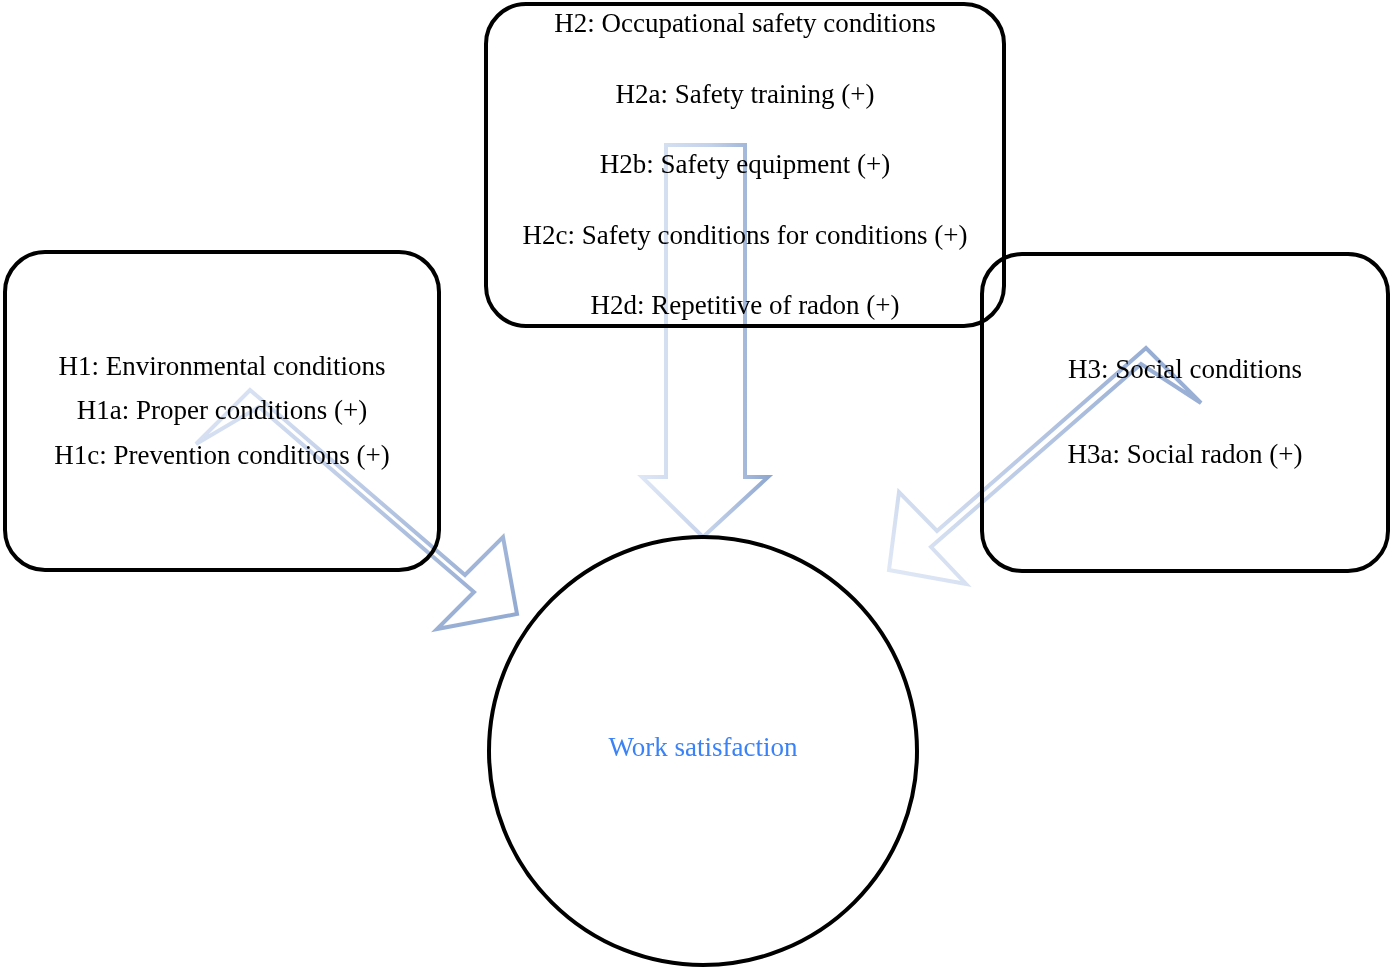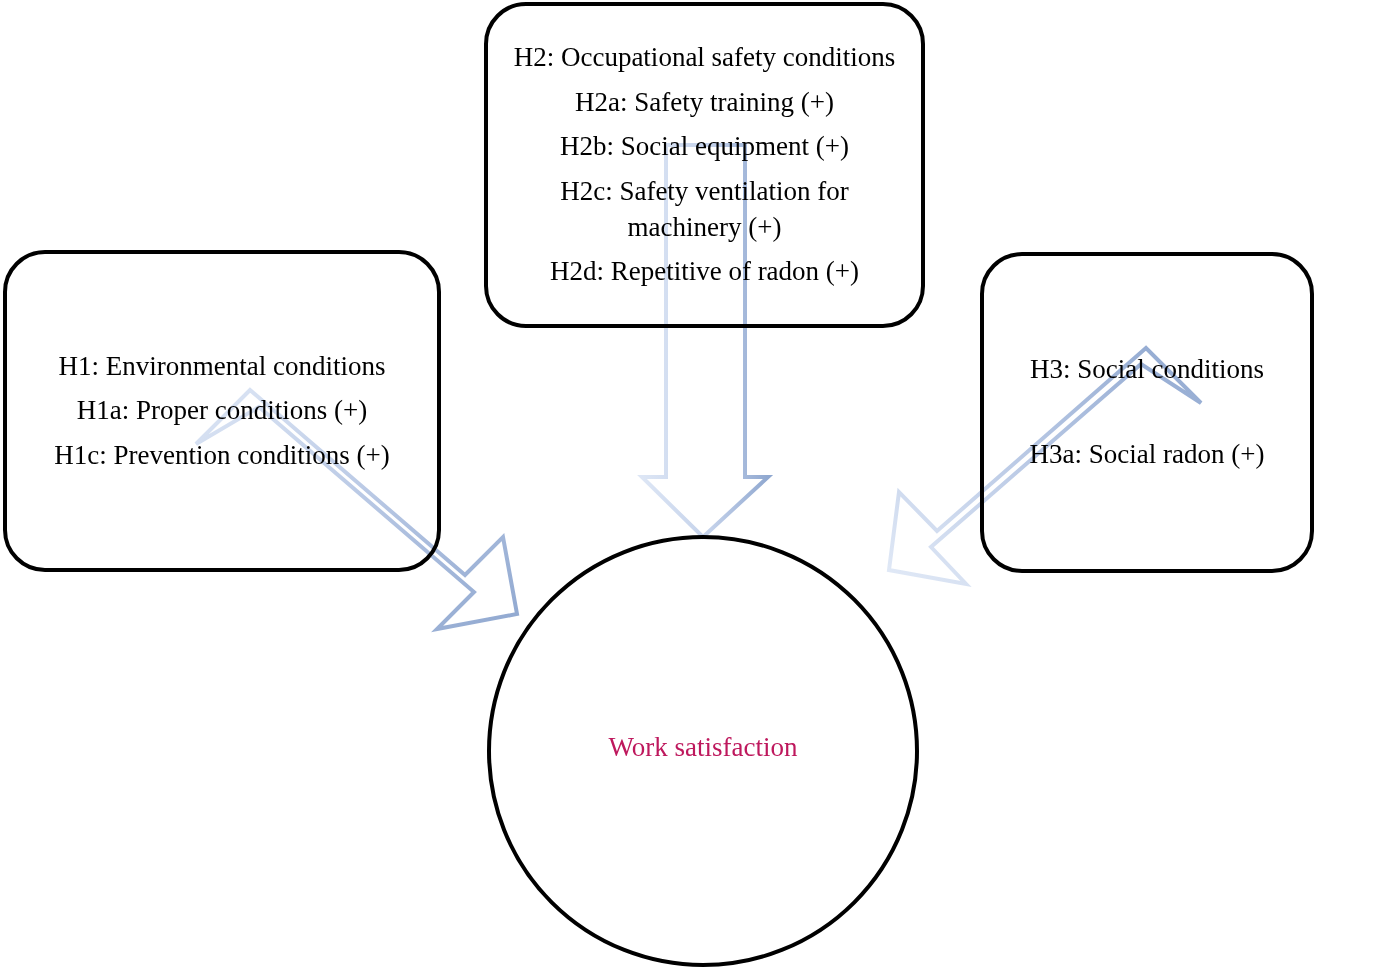--- a/index.html
+++ b/index.html
@@ -57,28 +57,29 @@
   #box-h1 {
     left: 3px;
     top: 250px;
     width: 438px;
     height: 322px;
   }
   
   #box-h2 {
     left: 484px;
     top: 2px;
-    width: 441px;
+    width: 522px;
     height: 326px;
+    justify-content: space-between;
   }
   
   #box-h3 {
     left: 980px;
     top: 252px;
-    width: 334px;
+    width: 410px;
     height: 321px;
     gap: 40px;
   }
 
   
   #outcome-circle {
     position: absolute;
     left: 487px;
     top: 535px;
     width: 432px;
@@ -88,21 +89,21 @@
     border-radius: 50%;
     background: transparent;
     display: flex;
     align-items: center;
     justify-content: center;
     z-index: 2;
   }
   #outcome-circle .circle-label {
     font-size: 27px;
     text-align: center;
-    color: #be185d;
+    color: #3b82f6;
     transform: translateY(-4px);
   }
 </style>
 </head>
 <body>
 
 <div id="diagram-canvas">
 
   <svg class="arrow-layer" viewBox="0 0 1393 972" width="1393" height="972" xmlns="http://www.w3.org/2000/svg">
     <defs>
@@ -138,22 +139,22 @@
 
   <div class="node-box" id="box-h1">
     <span class="line">H1: Environmental conditions</span>
     <span class="line">H1a: Proper conditions (+)</span>
     <span class="line">H1c: Prevention conditions (+)</span>
   </div>
 
   <div class="node-box" id="box-h2">
     <span class="line">H2: Occupational safety conditions</span>
     <span class="line">H2a: Safety training (+)</span>
-    <span class="line">H2b: Social equipment (+)</span>
-    <span class="line">H2c: Safety ventilation for machinery (+)</span>
+    <span class="line">H2b: Safety equipment (+)</span>
+    <span class="line">H2c: Safety conditions for conditions (+)</span>
     <span class="line">H2d: Repetitive of radon (+)</span>
   </div>
 
   <div class="node-box" id="box-h3">
     <span class="line">H3: Social conditions</span>
     <span class="line">H3a: Social radon (+)</span>
   </div>
 
   <div id="outcome-circle">
     <span class="circle-label">Work satisfaction</span>

